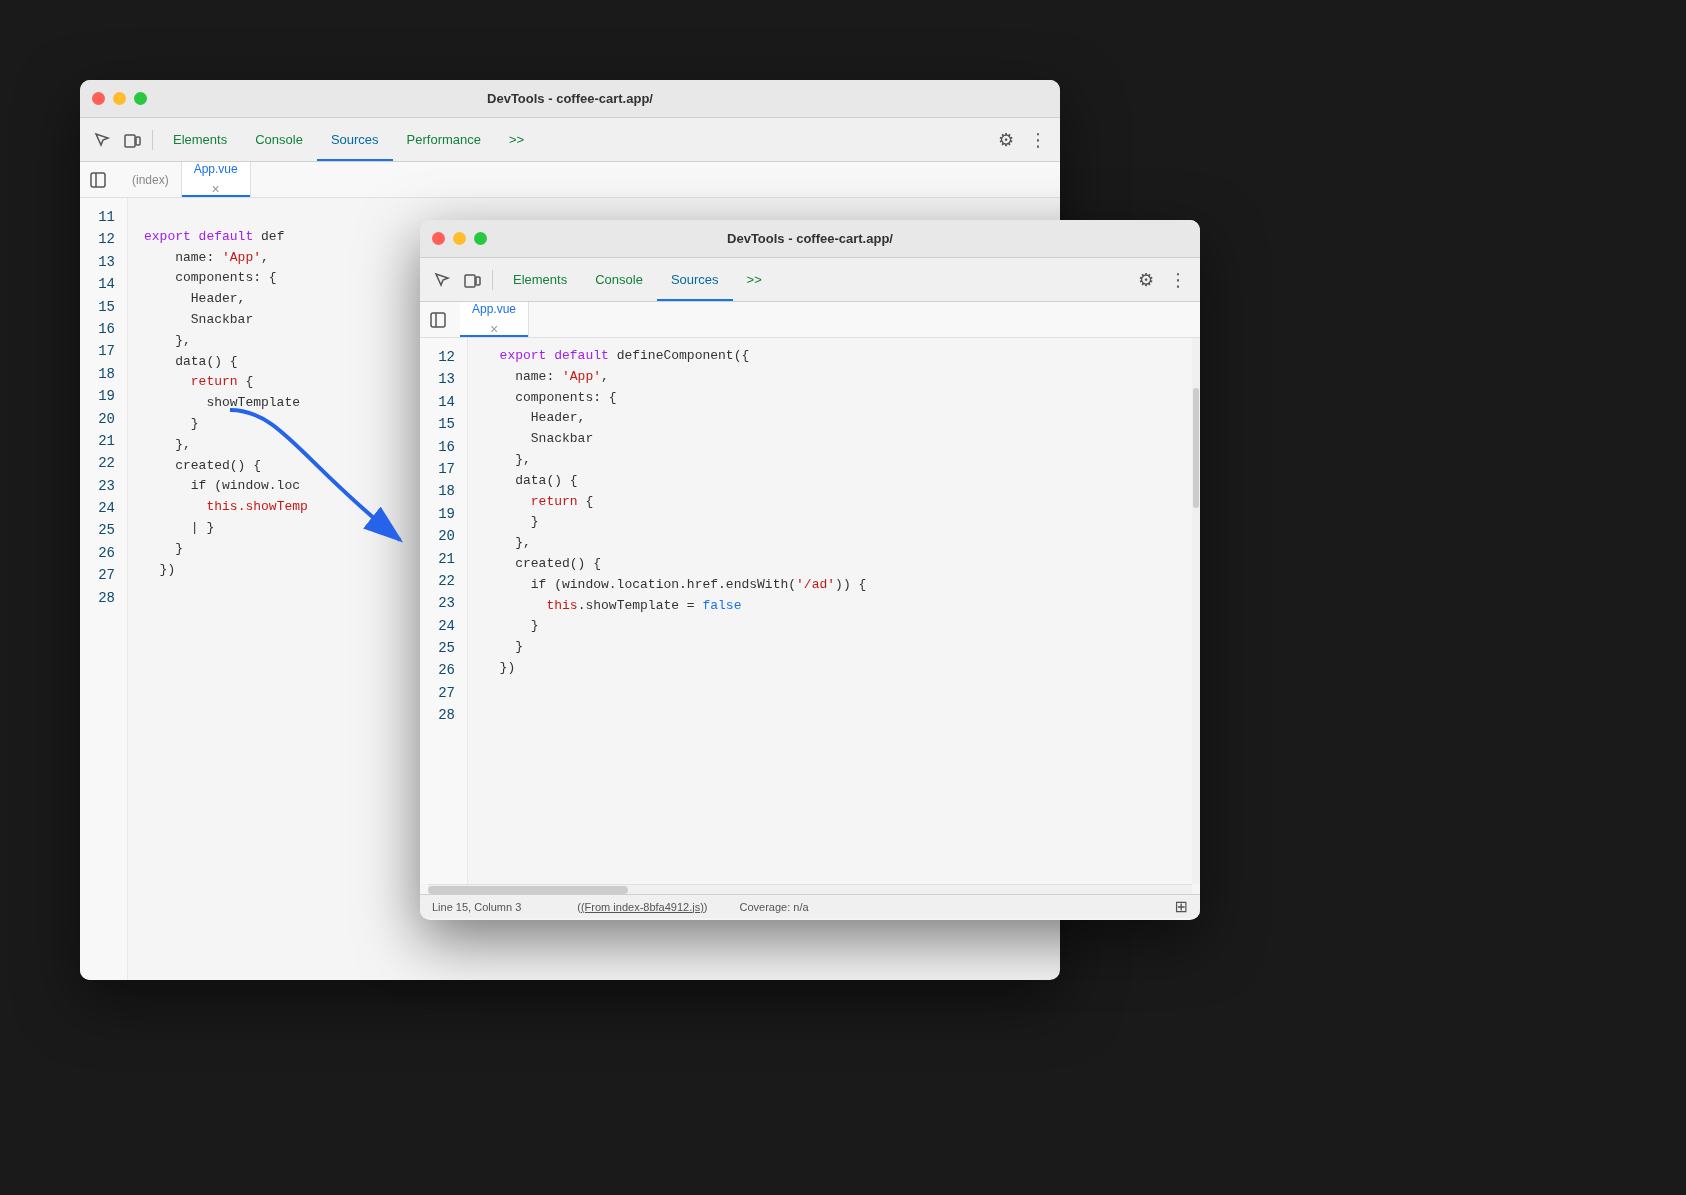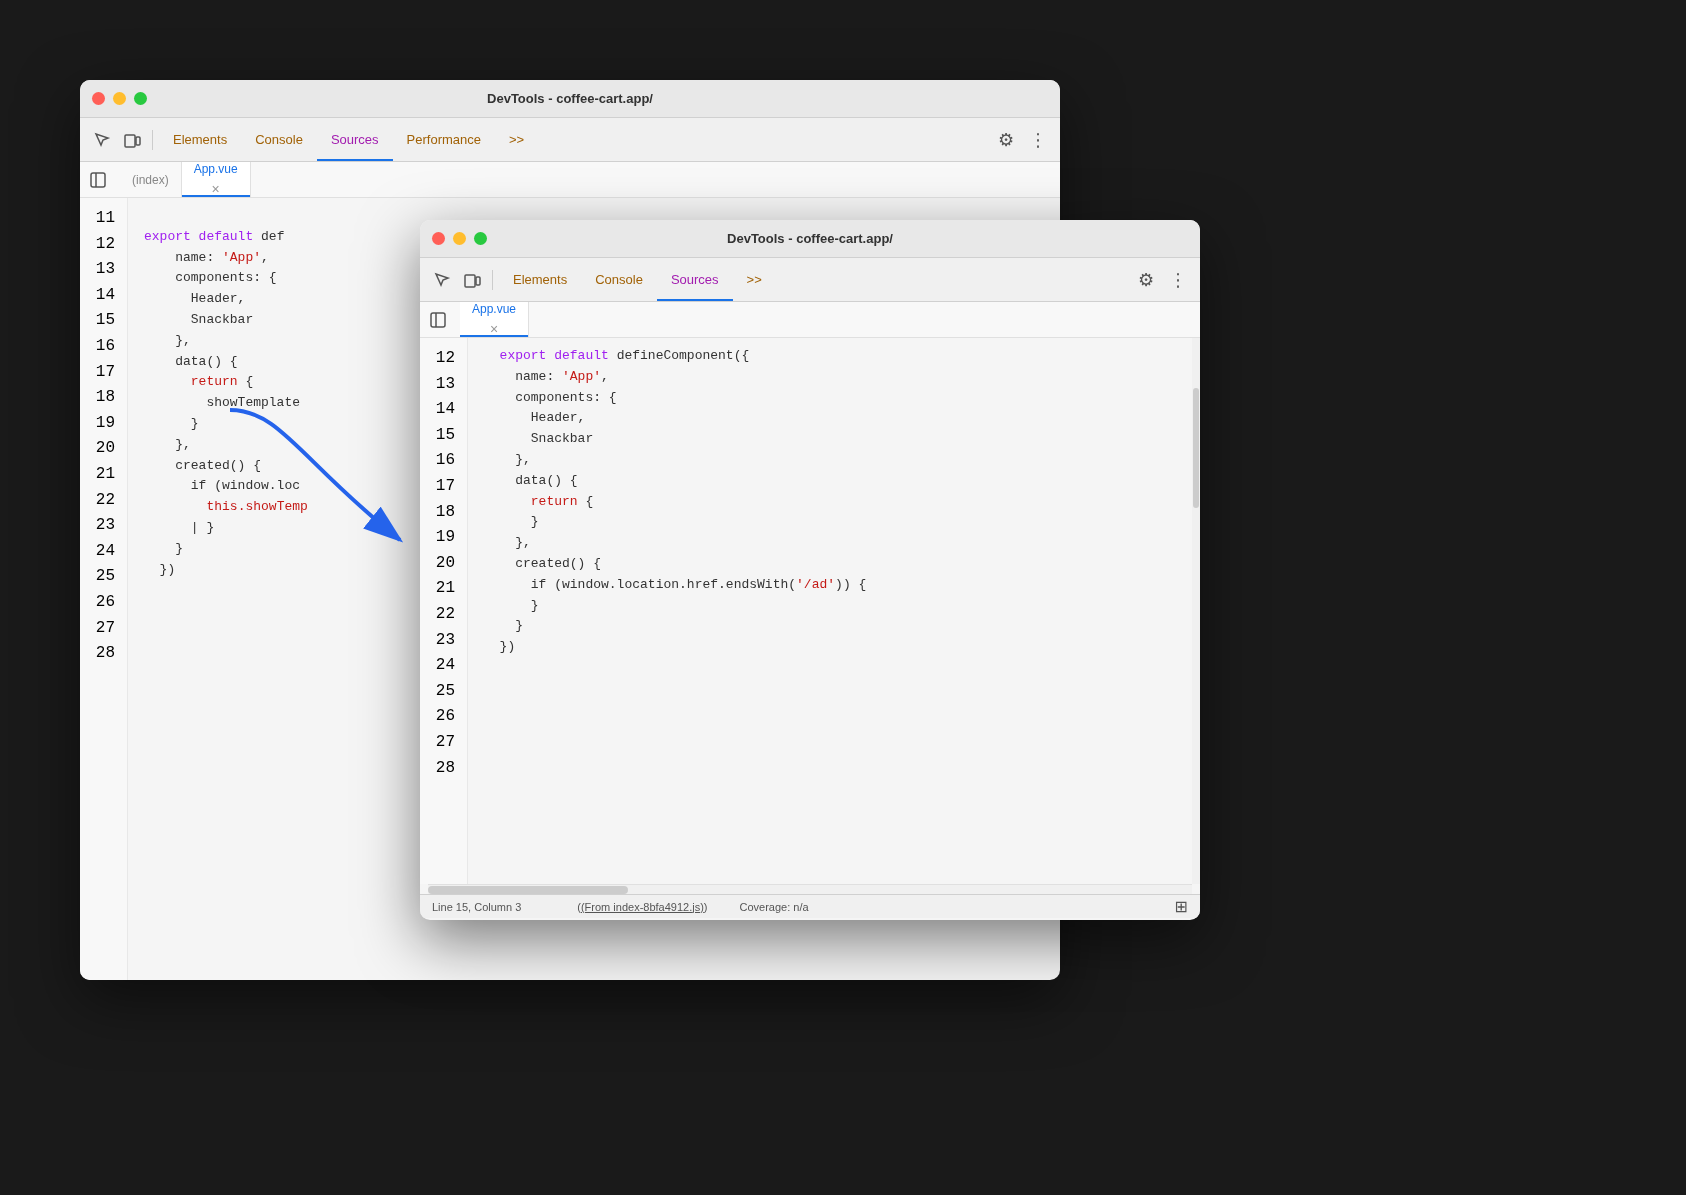--- a/index.html
+++ b/index.html
@@ -113,28 +113,28 @@
       flex: 1;
       height: 100%;
     }
 
     .tab {
       padding: 0 14px;
       height: 100%;
       display: flex;
       align-items: center;
       font-size: 13px;
-      color: #a16207;
+      color: #15803d;
       cursor: pointer;
       position: relative;
       white-space: nowrap;
     }
 
     .tab.active {
-      color: #a21caf;
+      color: #0369a1;
       font-weight: 500;
     }
 
     .tab.active::after {
       content: '';
       position: absolute;
       bottom: 0;
       left: 0;
       right: 0;
       height: 2px;
@@ -234,23 +234,23 @@
       min-width: 48px;
       text-align: right;
       color: #aaa;
       background: #f8f8f8;
       border-right: 1px solid #e8e8e8;
       user-select: none;
     }
 
     .line-number {
       padding: 0 12px 0 4px;
-      font-size: 16px;
+      font-size: 14px;
       line-height: 1.6;
-      color: #000000;
+      color: #0c4a6e;
     }
 
     .code-lines {
       padding: 8px 0 8px 16px;
       flex: 1;
       overflow-x: auto;
     }
 
     .code-line {
       line-height: 1.6;
@@ -504,20 +504,21 @@
         <div class="code-line">    components: {</div>
         <div class="code-line">      Header,</div>
         <div class="code-line">      Snackbar</div>
         <div class="code-line">    },</div>
         <div class="code-line">    data() {</div>
         <div class="code-line">      <span class="kw-red">return</span> {</div>
         <div class="code-line">      }</div>
         <div class="code-line">    },</div>
         <div class="code-line">    created() {</div>
         <div class="code-line">      if (window.location.href.endsWith(<span class="kw-red">'/ad'</span>)) {</div>
+        <div class="code-line">        <span class="kw-red">this</span>.showTemplate = <span class="kw-blue">false</span></div>
         <div class="code-line">      }</div>
         <div class="code-line">    }</div>
         <div class="code-line">  })</div>
       </div>
       <div class="scrollbar">
         <div class="scrollbar-thumb"></div>
       </div>
     </div>
 
     <div style="height:10px; background:#f0f0f0; border-top:1px solid #e0e0e0; margin: 0 8px;">

